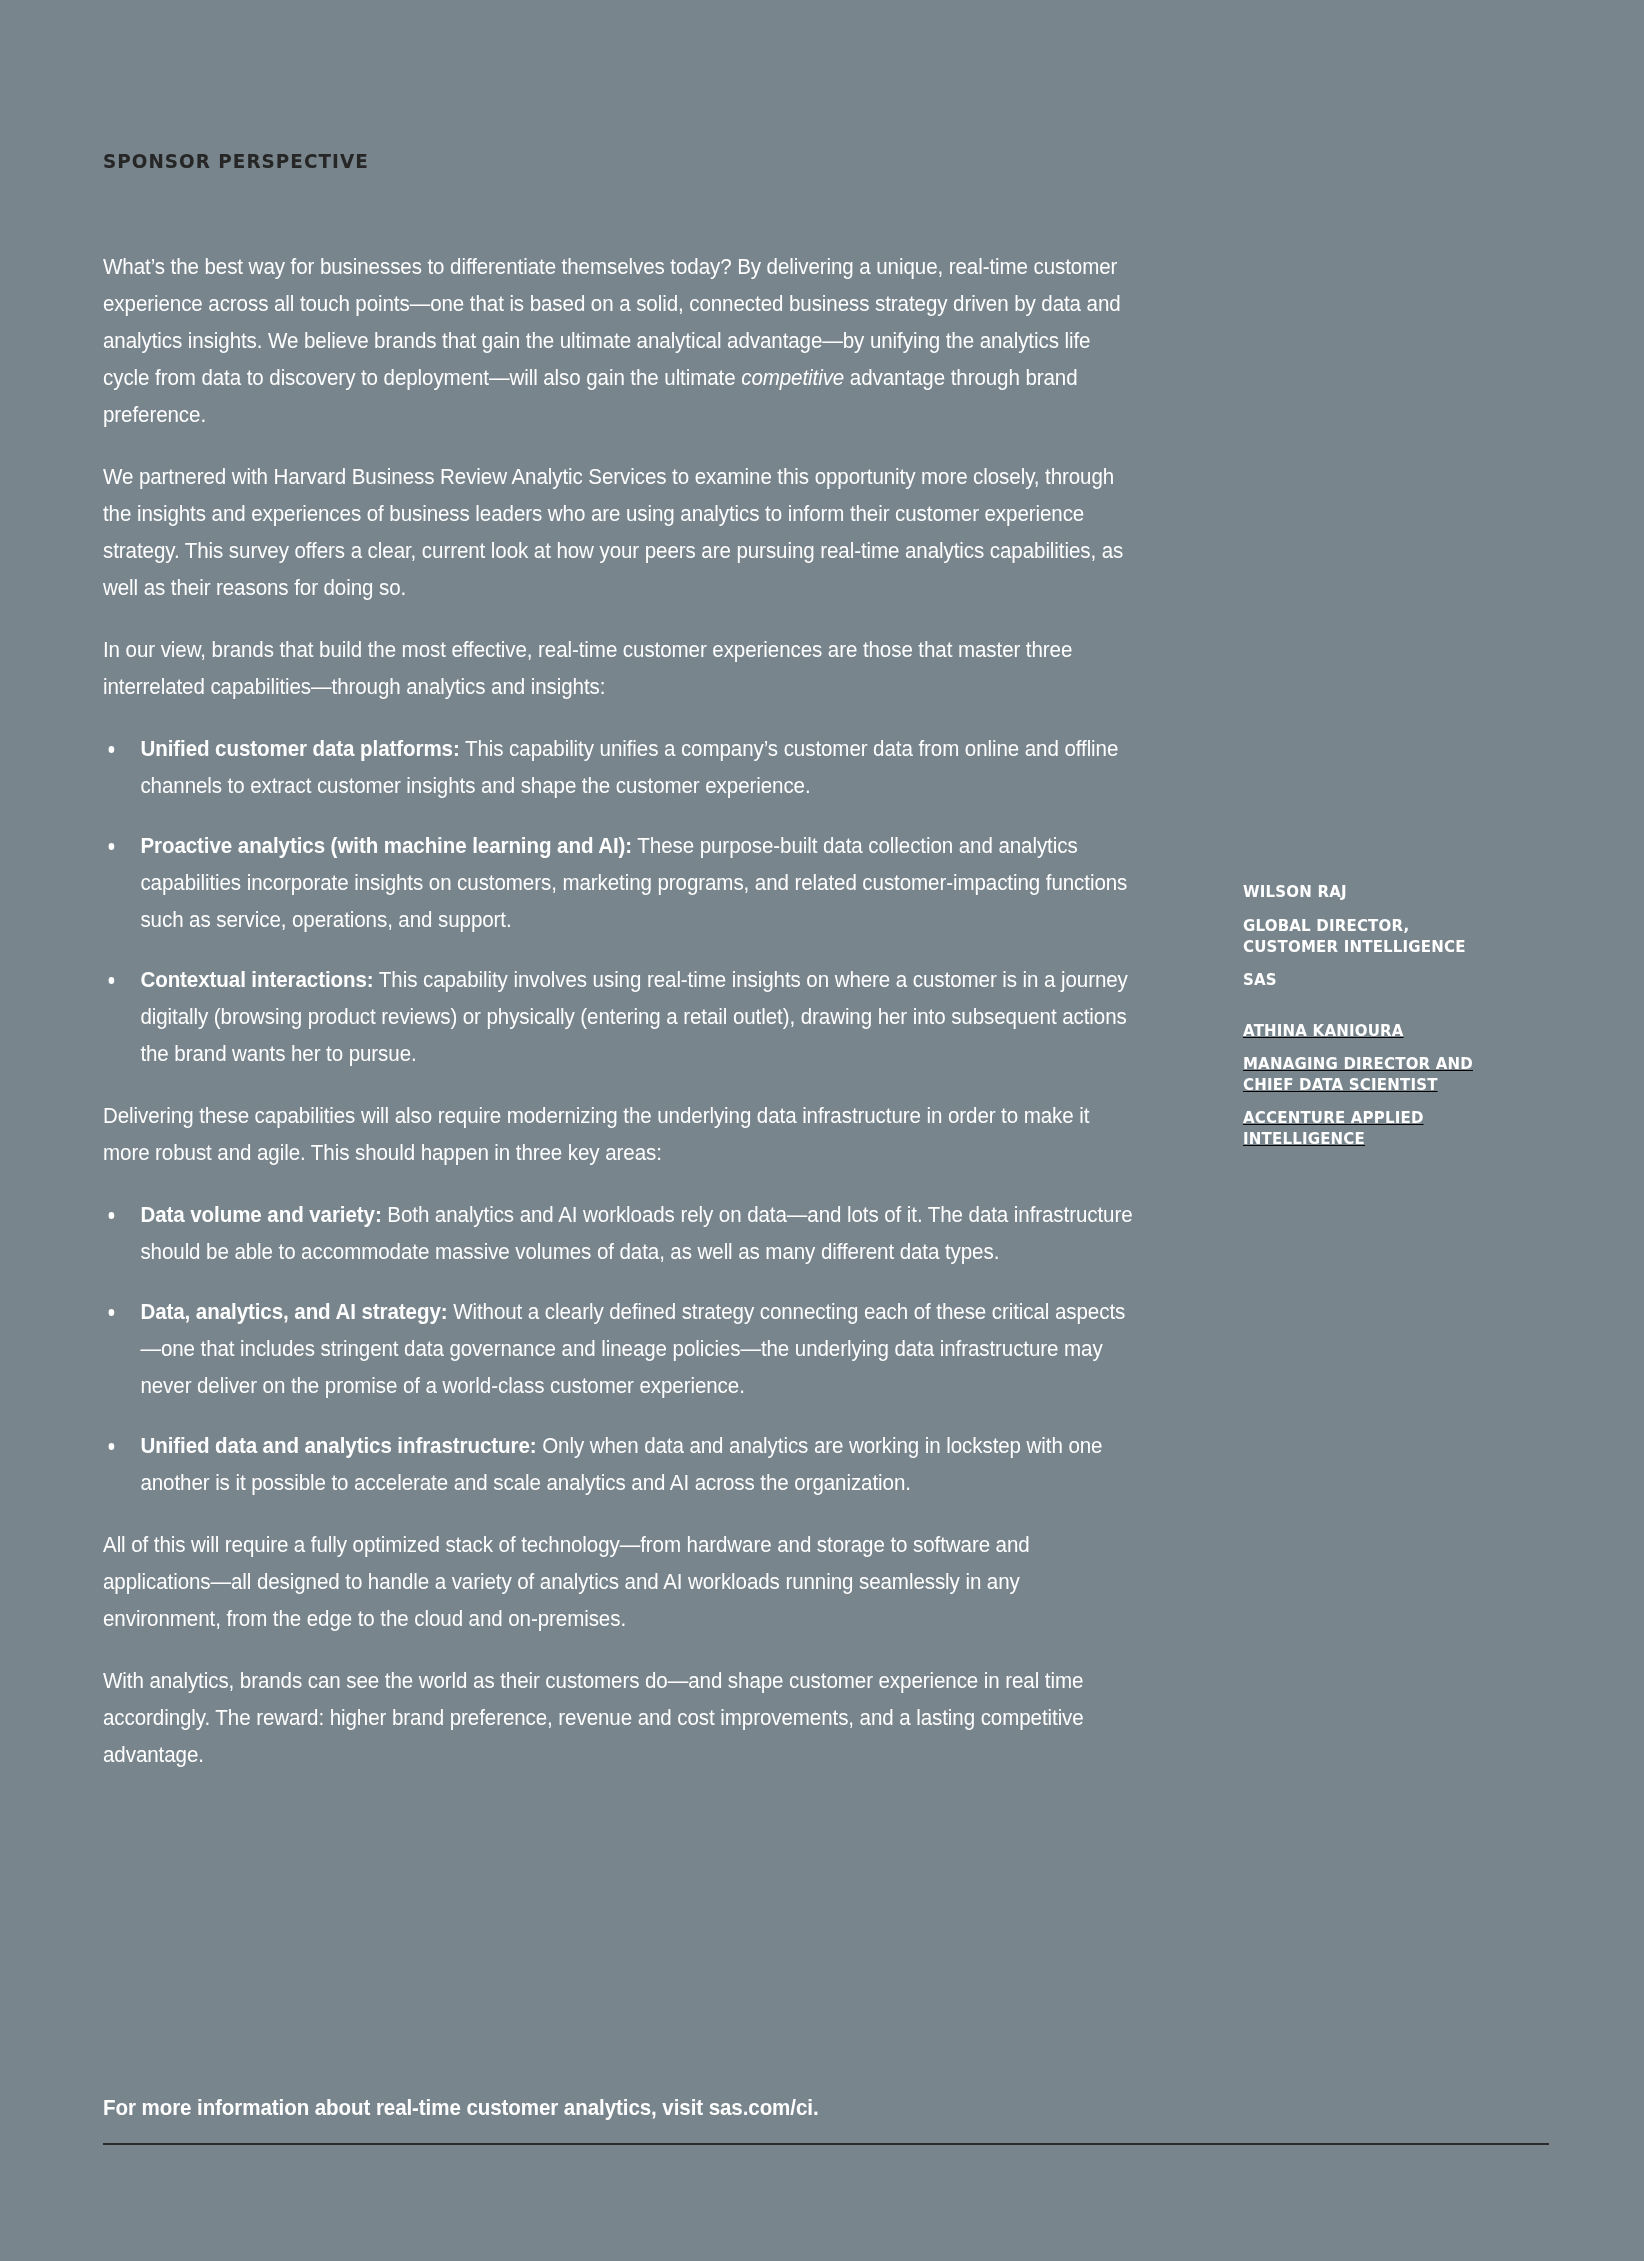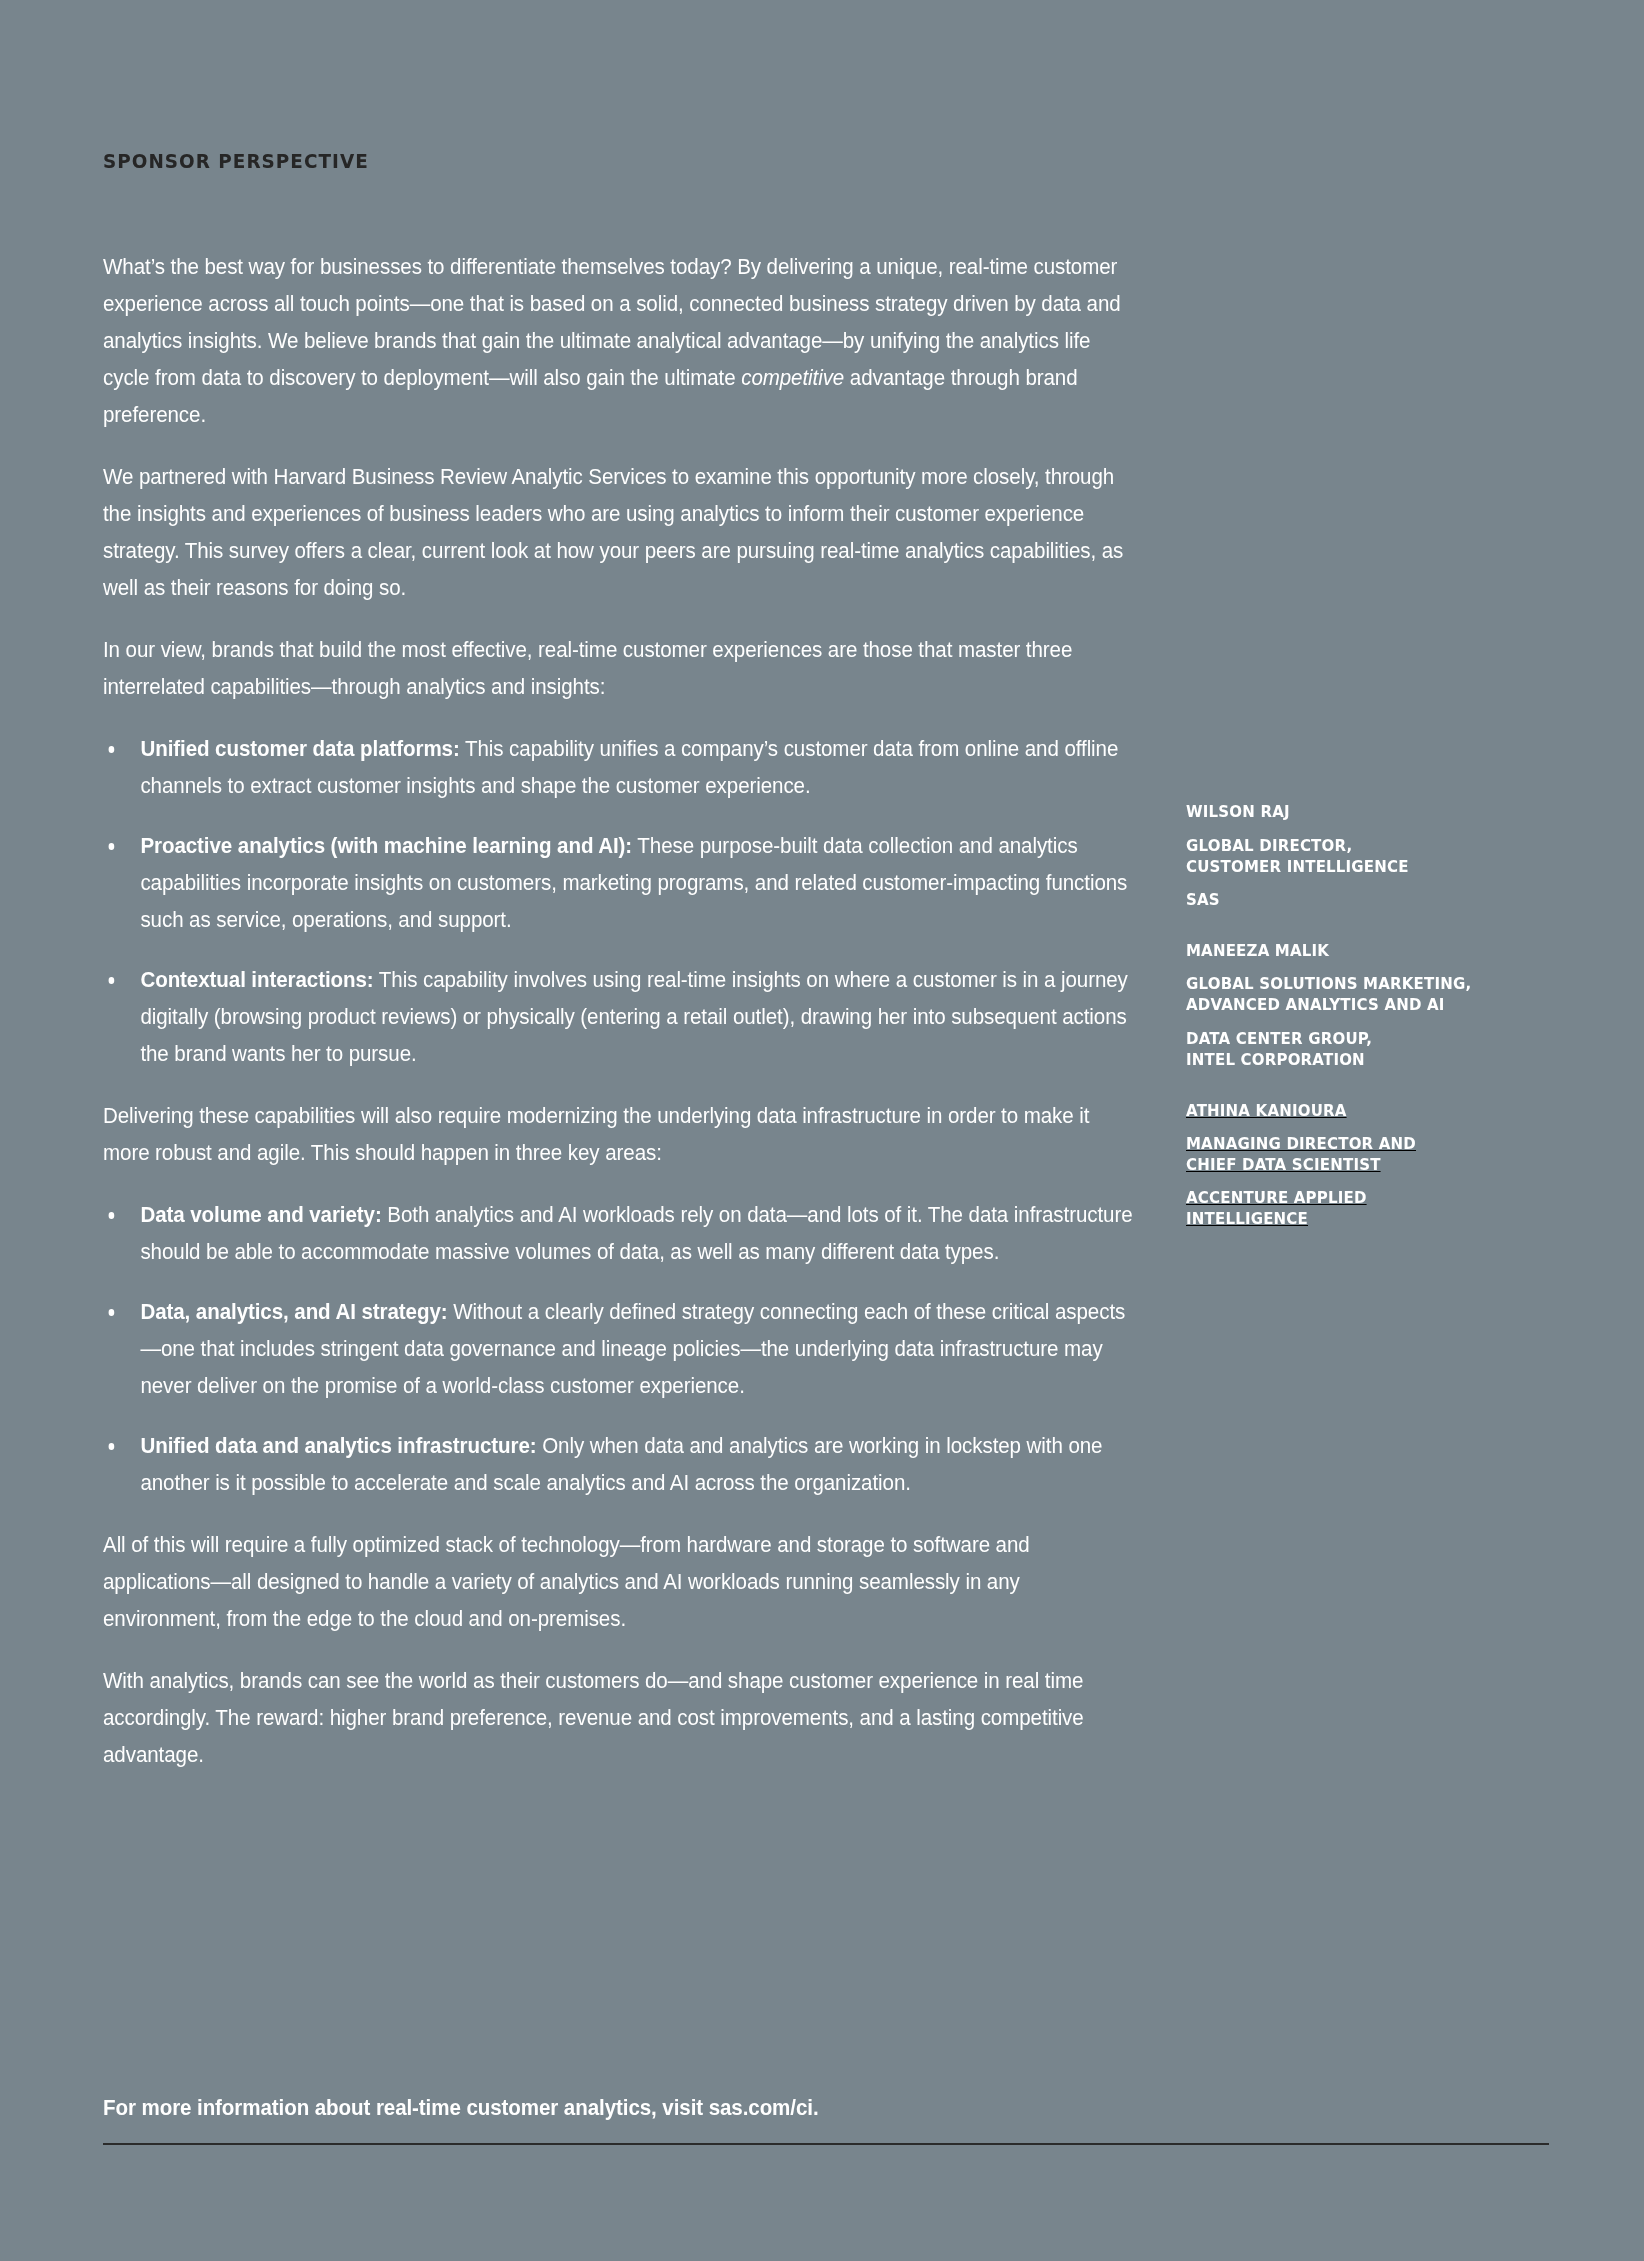--- a/index.html
+++ b/index.html
@@ -49,21 +49,21 @@
   }
 
   .col-main {
     width: 1035px;
     flex: 0 0 1035px;
   }
 
   .col-side {
     width: 343px;
     flex: 0 0 343px;
-    margin-left: 48px;
+    margin-left: 105px;
     padding-top: 9.6px;
   }
 
   
   .para {
     color: #ffffff;
     font-family: "Liberation Sans", sans-serif;
     font-size: 22px;
     line-height: 37px;
     margin: 0 0 25px 0;
@@ -198,25 +198,20 @@
     </div>
 
     <div class="col-side">
 
       <div class="credit-block">
         <div class="credit-name">WILSON RAJ</div>
         <div class="credit-role">GLOBAL DIRECTOR,<br>CUSTOMER INTELLIGENCE</div>
         <div class="credit-org">SAS</div>
       </div>
 
-      <div class="credit-block">
-        <div class="credit-name">MANEEZA MALIK</div>
-        <div class="credit-role">GLOBAL SOLUTIONS MARKETING,<br>ADVANCED ANALYTICS AND AI</div>
-        <div class="credit-org">DATA CENTER GROUP,<br>INTEL CORPORATION</div>
-      </div>
 
       <div class="credit-block">
         <div class="credit-name">ATHINA KANIOURA</div>
         <div class="credit-role">MANAGING DIRECTOR AND<br>CHIEF DATA SCIENTIST</div>
         <div class="credit-org">ACCENTURE APPLIED<br>INTELLIGENCE</div>
       </div>
 
     </div>
 
   </div>

